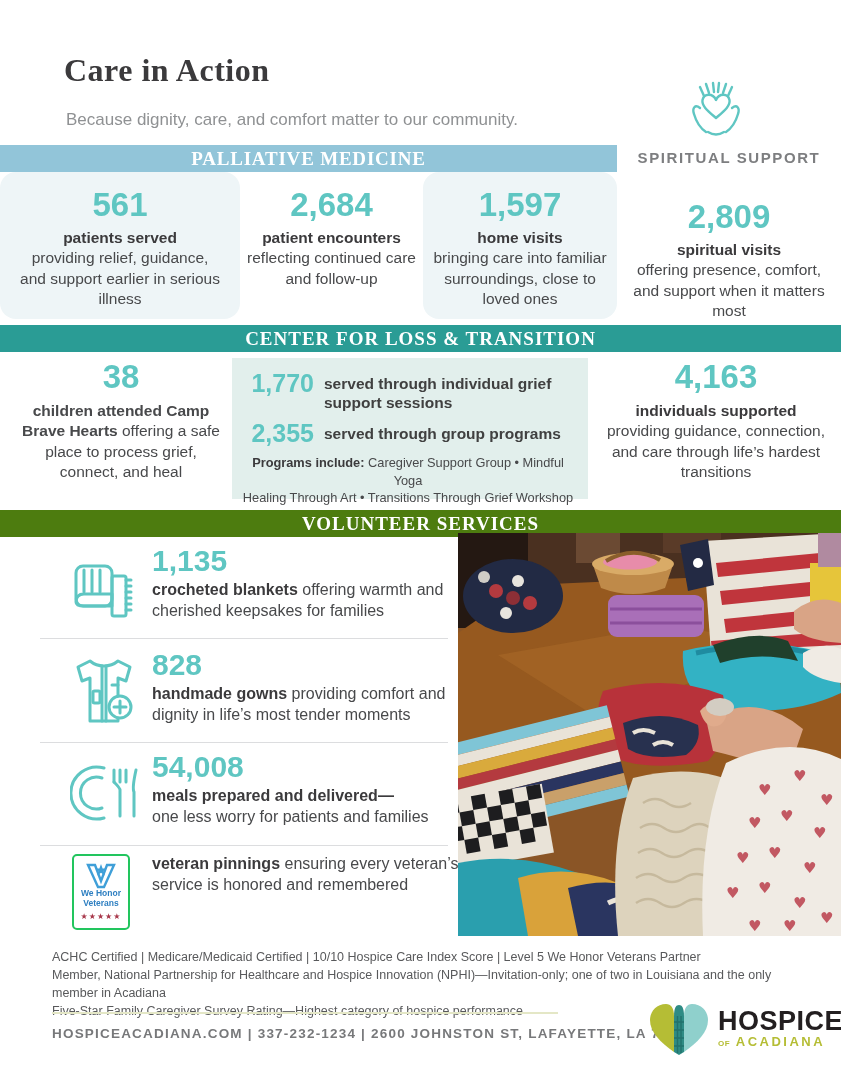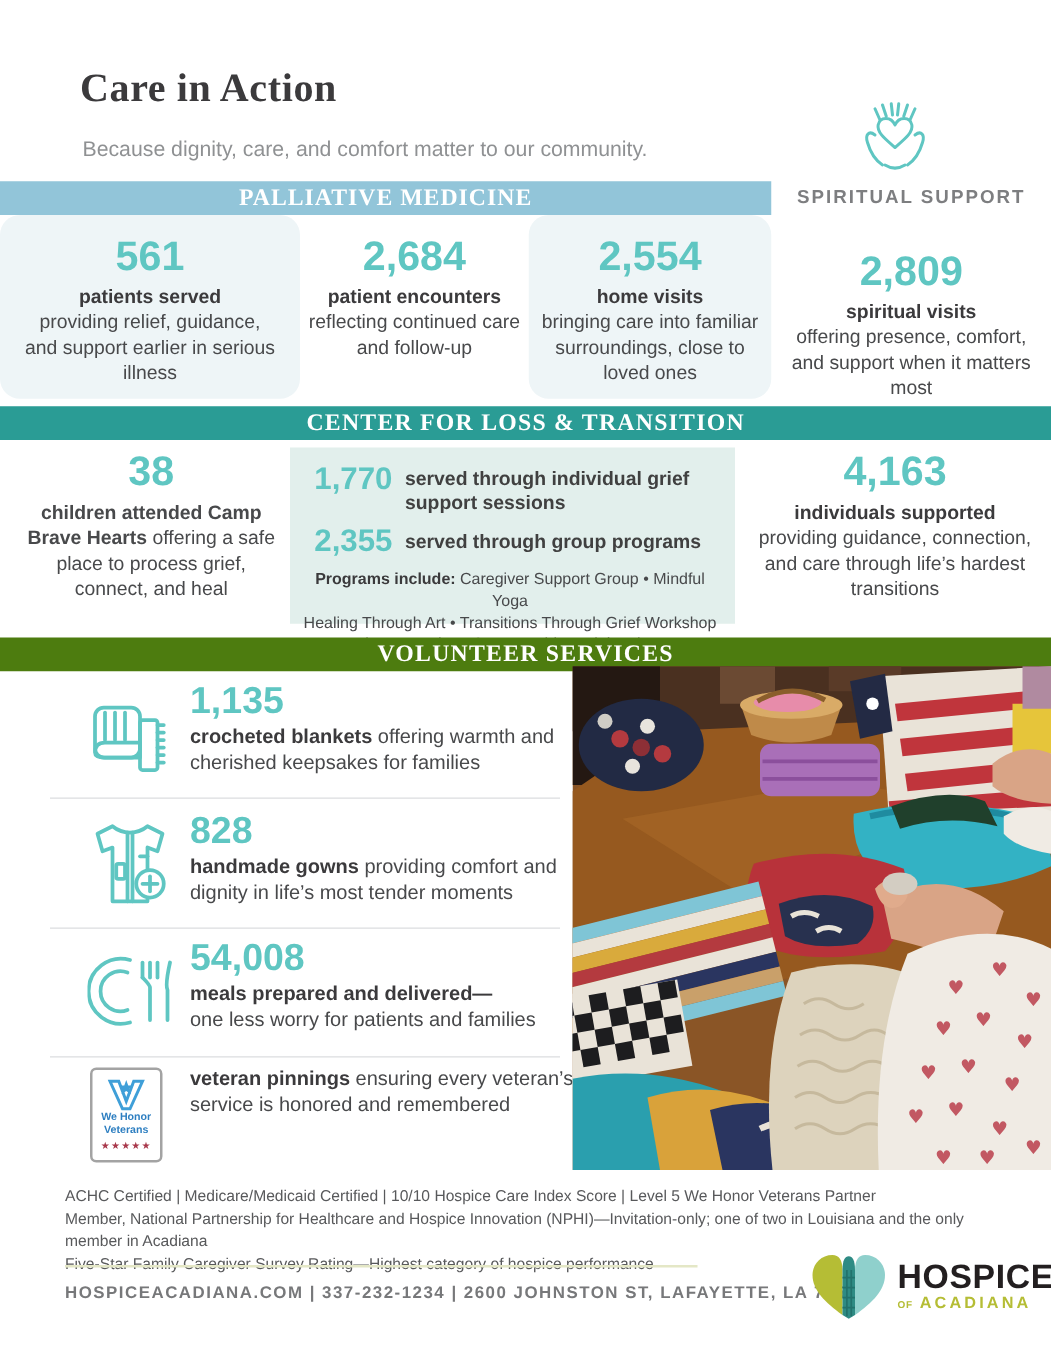--- a/index.html
+++ b/index.html
@@ -26,21 +26,21 @@
   .mrow .mlabel{font-size:15.5px;font-weight:bold;color:#404040;margin-left:10px;line-height:1.25;padding-top:4px;}
   .programs{font-size:12.8px;line-height:1.35;text-align:center;color:#48494b;}
   .programs b{color:#3b3a3c;}
   
   .vrow-num{font-size:30px;line-height:1;}
   .vrow-p{font-size:16px;line-height:1.3;margin:4px 0 0 0;color:#48494b;}
   .vrow-p b{color:#3b3a3c;}
   .vdiv{height:1px;background:#dcdddf;}
   .blockspan{display:block;}
   
-  .vet-badge{width:58px;height:76px;border:2px solid #a3a3a3;border-radius:5px;background:#fff;
+  .vet-badge{width:58px;height:76px;border:2px solid #22c55e;border-radius:5px;background:#fff;
              display:flex;flex-direction:column;align-items:center;justify-content:center;box-sizing:border-box;}
   .vet-txt{font-size:8.5px;font-weight:bold;color:#2e7fc1;line-height:1.15;text-align:center;}
   .vet-stars{font-size:8px;color:#a8374a;letter-spacing:1px;margin-top:3px;}
   
   .certs{font-size:12.5px;color:#58595b;line-height:1.45;}
   .foot-rule{height:2px;background:#e4e7c6;}
   .contact{font-size:13.5px;font-weight:bold;color:#77787a;letter-spacing:1.2px;}
   .logo-word{font-size:27px;font-weight:bold;color:#231f20;letter-spacing:.5px;line-height:1;}
   .logo-sub{font-size:13px;font-weight:bold;color:#b5bd35;letter-spacing:2.5px;line-height:1;}
   .logo-of{font-size:8px;letter-spacing:.5px;}
@@ -78,21 +78,21 @@
   </p>
 </div>
 <div class="abs cell" style="left:240px;top:172px;width:183px;height:147px;">
   <div class="stat-num num">2,684</div>
   <p class="stat-p" style="width:175px;margin:4px auto 0;">
     <span class="stat-label blockspan">patient encounters</span>
     <span>reflecting continued care and follow-up</span>
   </p>
 </div>
 <div class="abs cell tint" style="left:423px;top:172px;width:194px;height:147px;">
-  <div class="stat-num num">2,554</div>
+  <div class="stat-num num">1,597</div>
   <p class="stat-p" style="width:182px;margin:4px auto 0;">
     <span class="stat-label blockspan">home visits</span>
     <span>bringing care into familiar surroundings, close to loved ones</span>
   </p>
 </div>
 <div class="abs cell" style="left:617px;top:184px;width:224px;height:147px;">
   <div class="stat-num num">2,809</div>
   <p class="stat-p" style="width:200px;margin:4px auto 0;">
     <span class="stat-label blockspan">spiritual visits</span>
     <span>offering presence, comfort, and support when it matters most</span>

